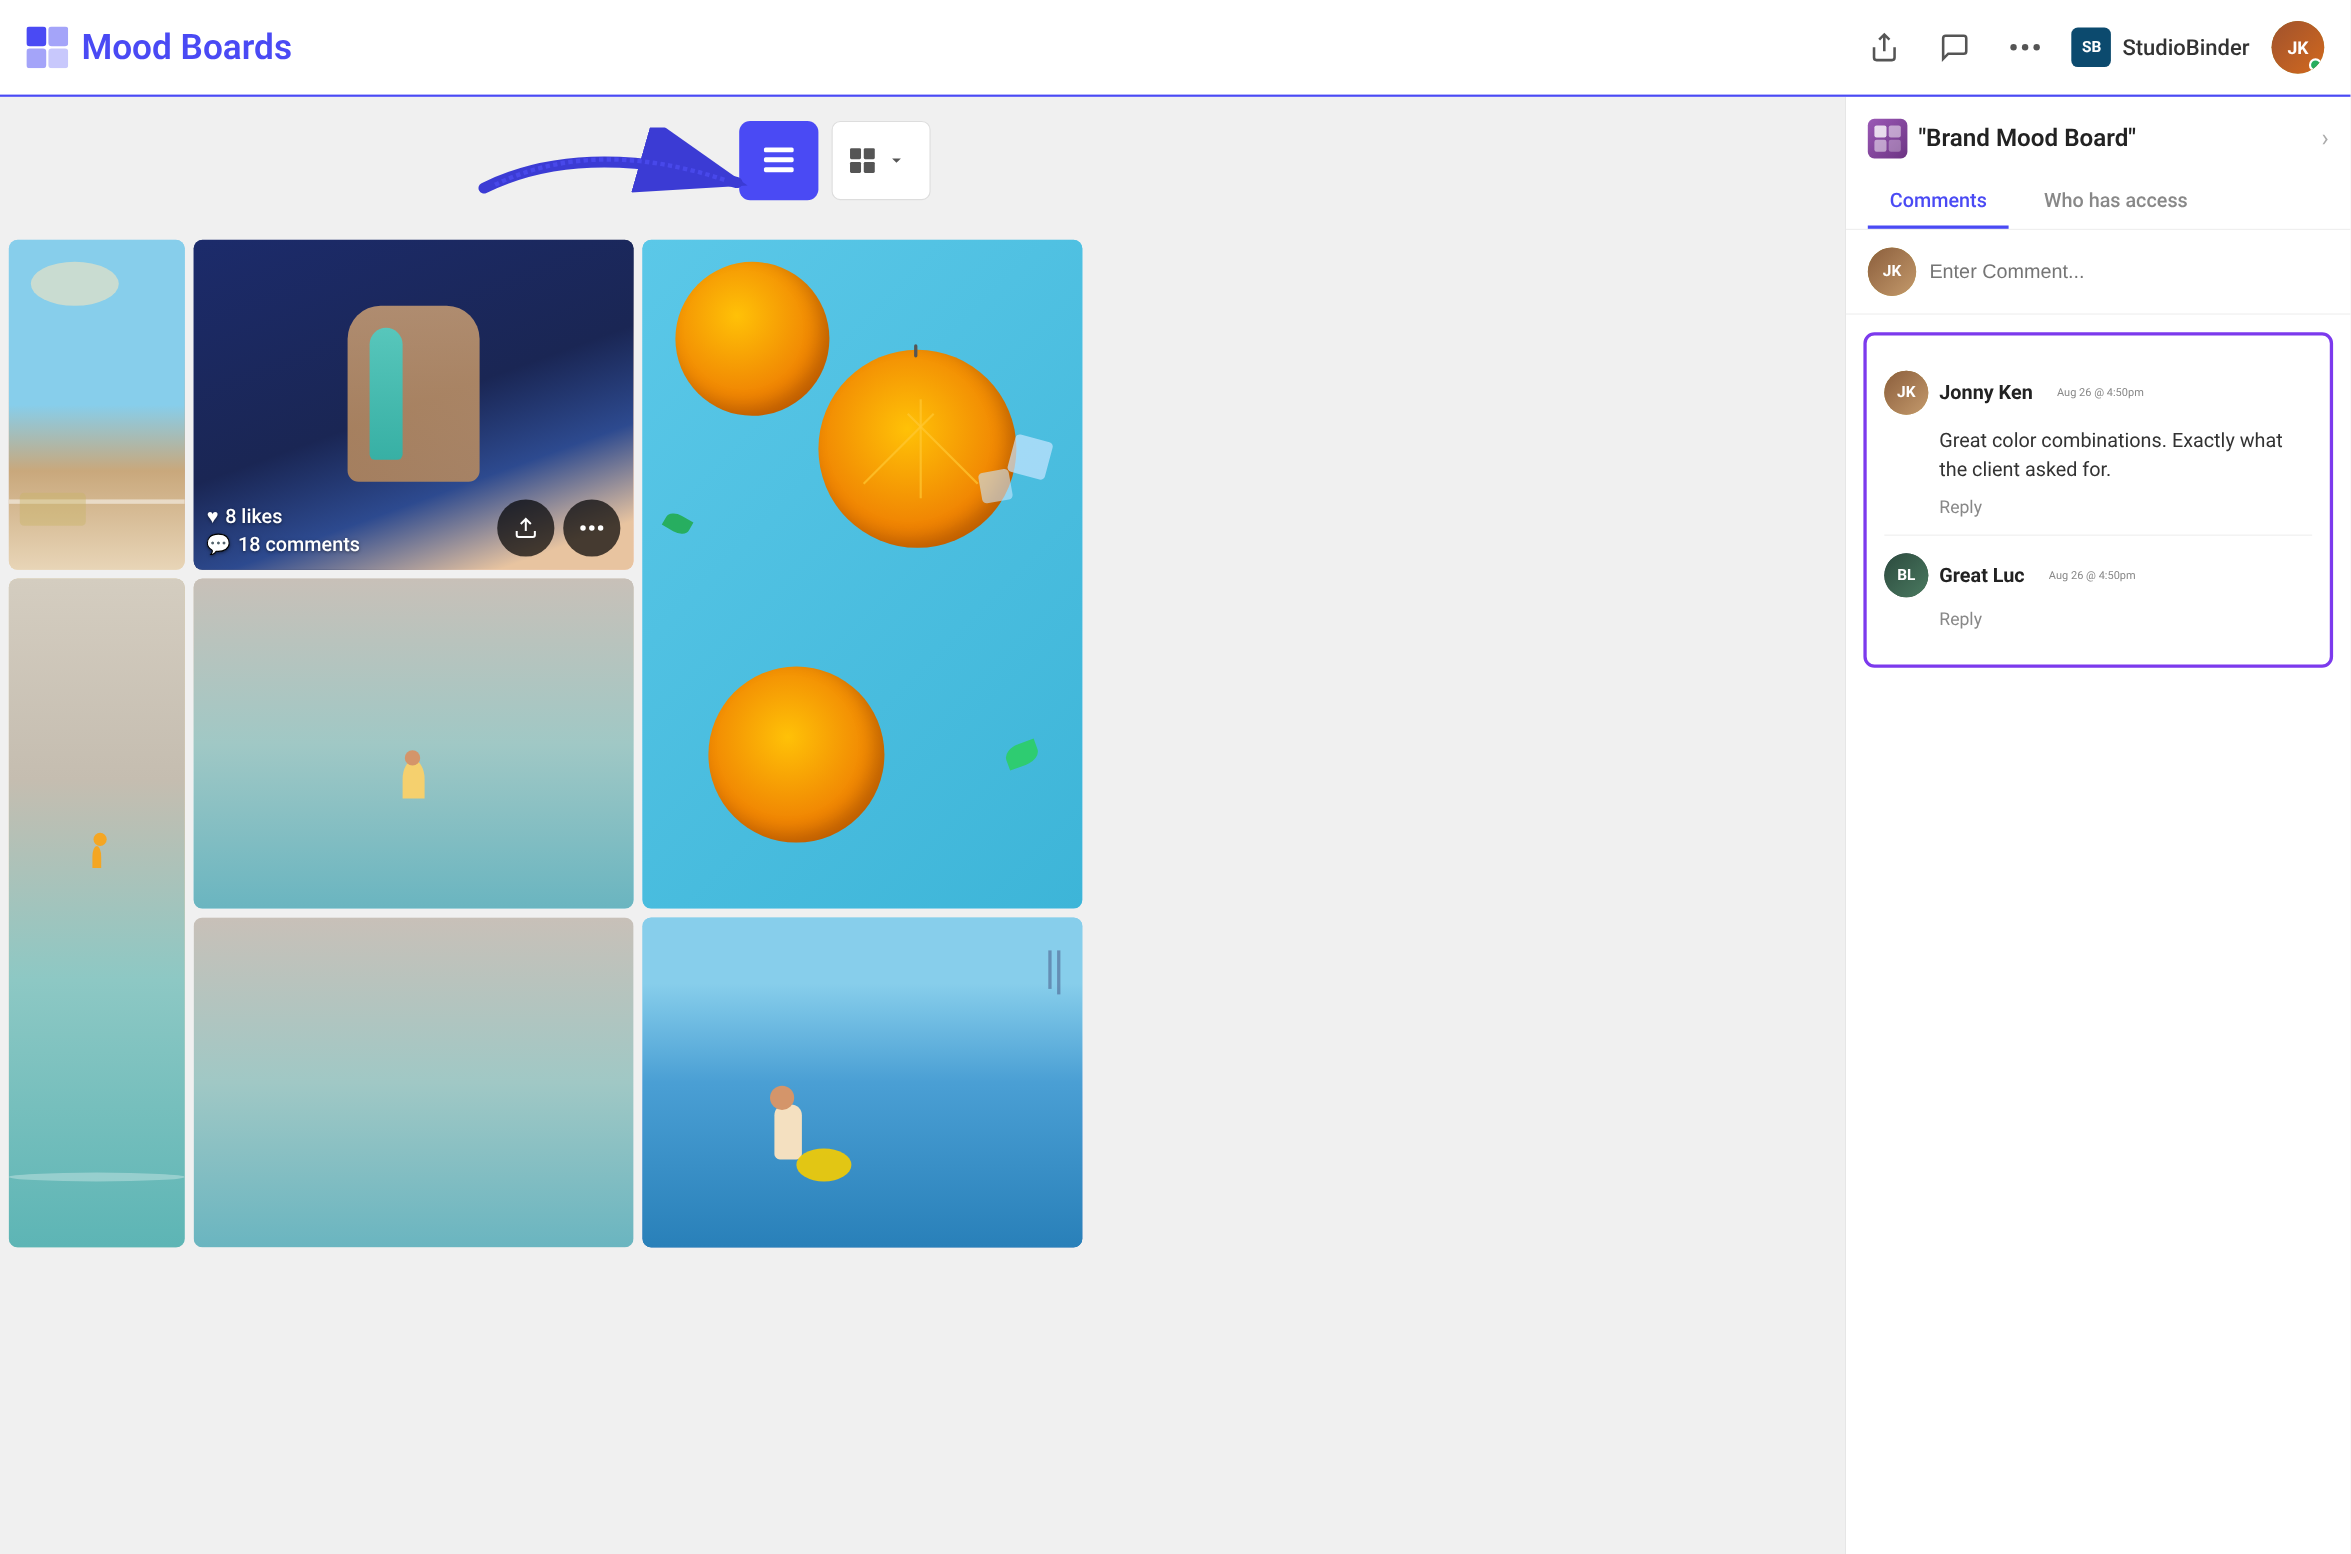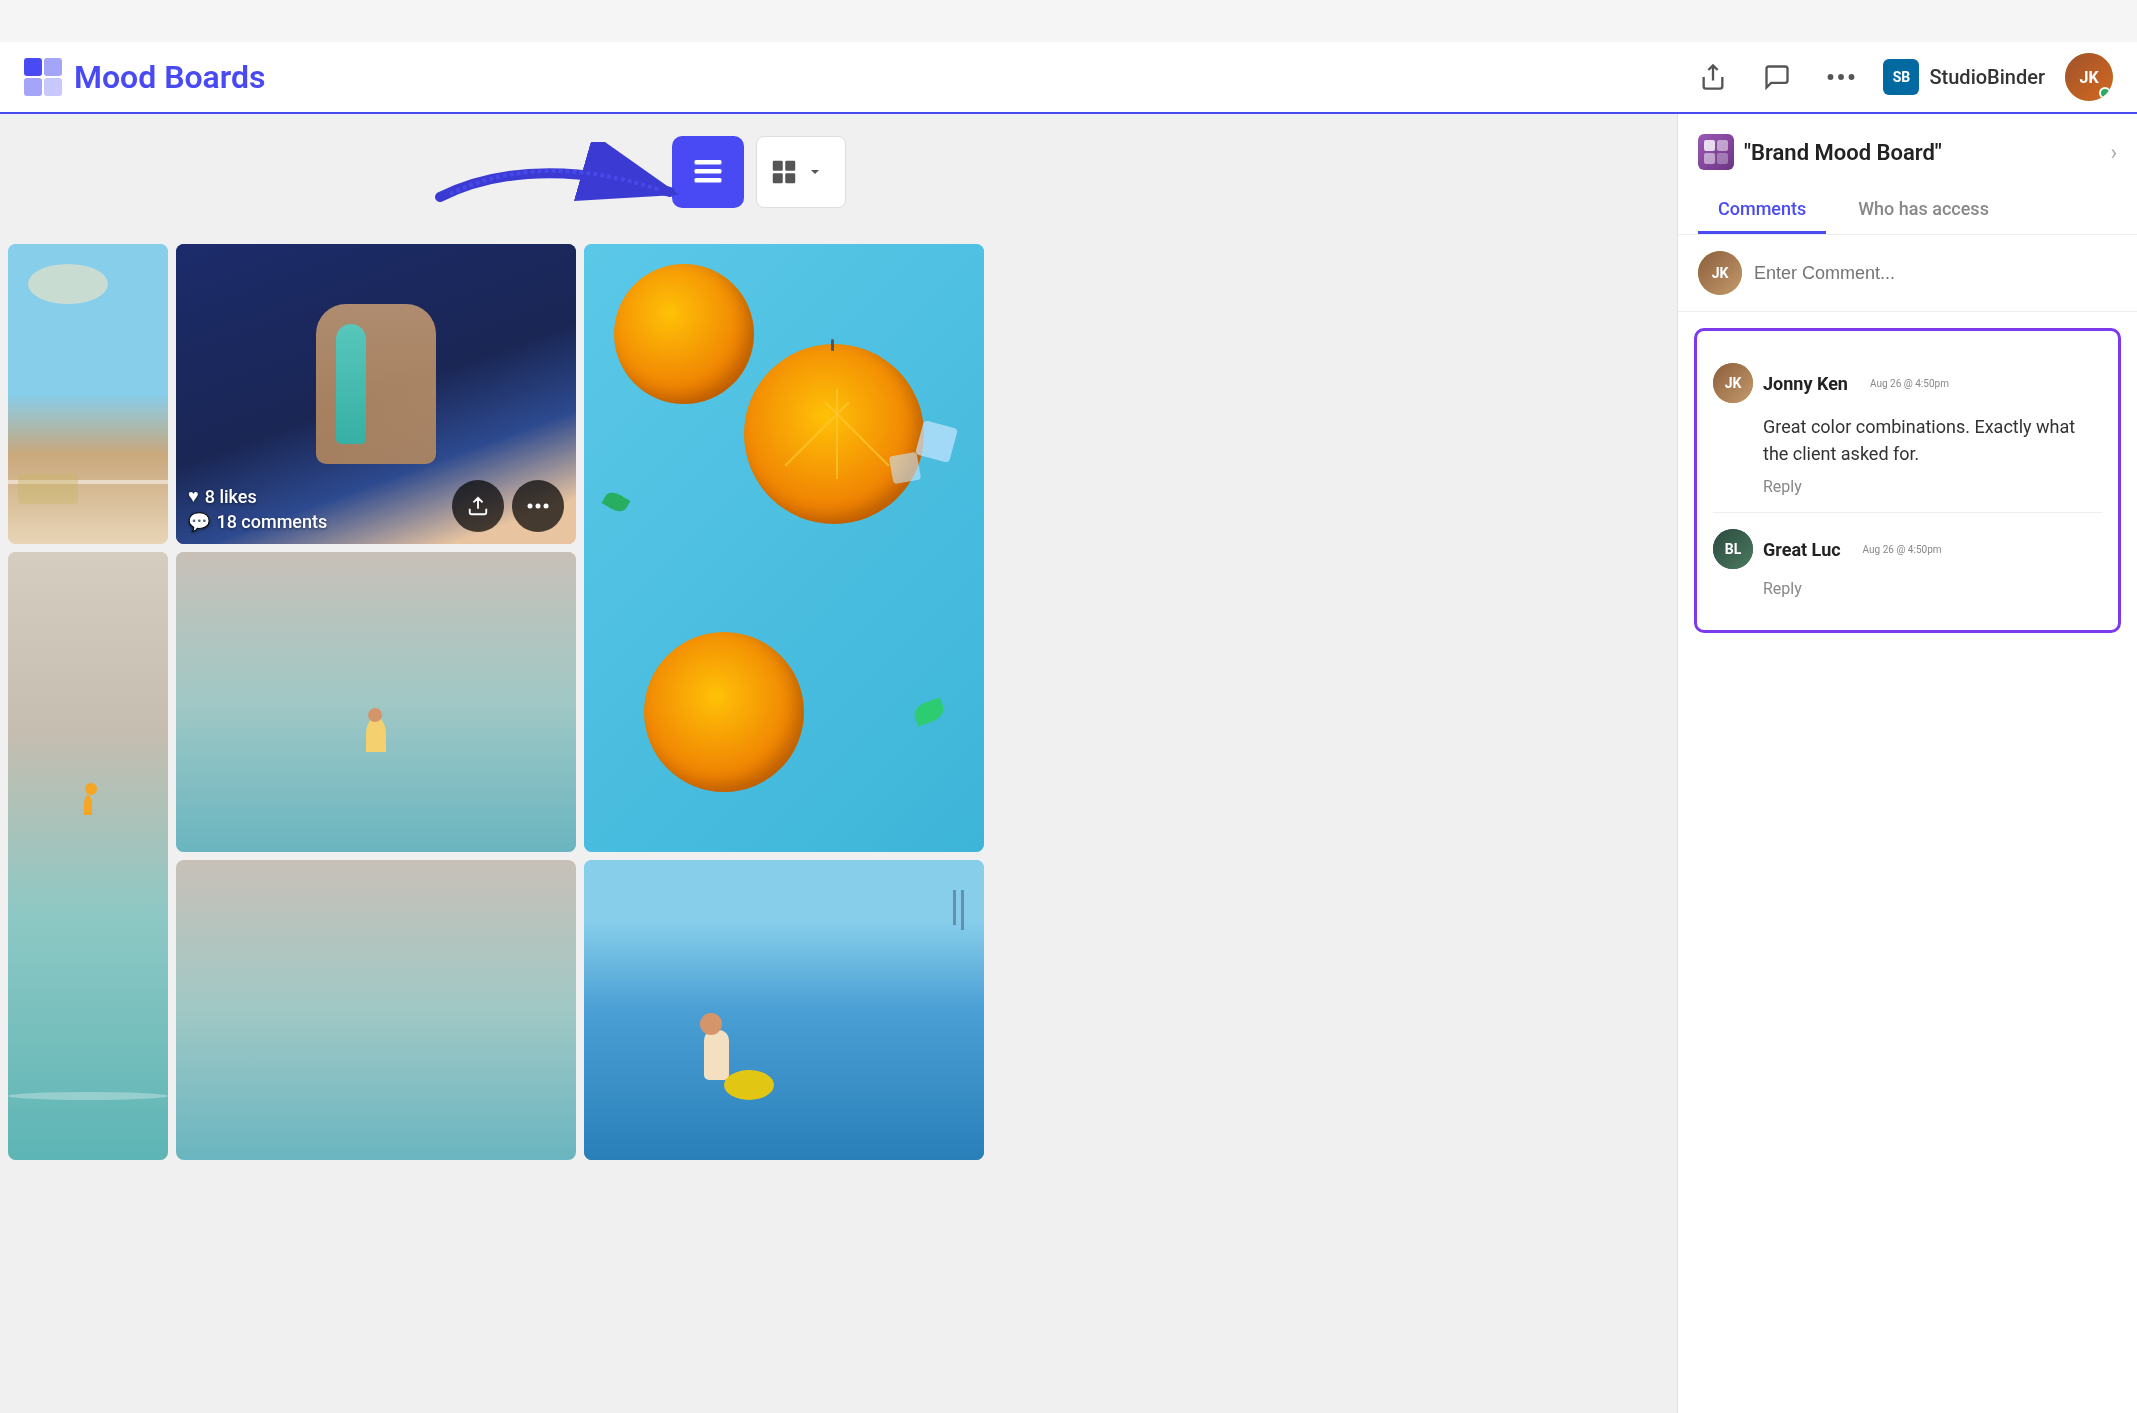--- a/index.html
+++ b/index.html
@@ -2,26 +2,25 @@
 <html><head>
   <meta charset="utf-8">
   <style>
     * { box-sizing: border-box; margin: 0; padding: 0; }
     body { font-family: -apple-system, BlinkMacSystemFont, 'Segoe UI', Roboto, sans-serif; background: #f5f5f5; overflow: hidden; width: 2137px; height: 1413px; }
 
     
     .header {
       display: flex;
       background: #fff;
-      height: 72px;
+      height: 88px;
       padding: 0 24px;
       border-bottom: 2px solid #4a4af4;
       position: relative;
       z-index: 10;
-      margin-top: 42px;
     }
     .header-logo {
       display: flex;
       align-items: center;
       gap: 12px;
     }
     .logo-icon {
       width: 38px;
       height: 38px;
     }
@@ -48,21 +47,21 @@
     }
     .header-brand {
       display: flex;
       align-items: center;
       gap: 10px;
       cursor: pointer;
     }
     .brand-icon {
       width: 36px;
       height: 36px;
-      background: #0369a1;
+      background: #0c4a6e;
       border-radius: 6px;
       display: flex;
       align-items: center;
       justify-content: center;
       color: white;
       font-size: 14px;
       font-weight: bold;
     }
     .brand-name {
       font-size: 20px;

